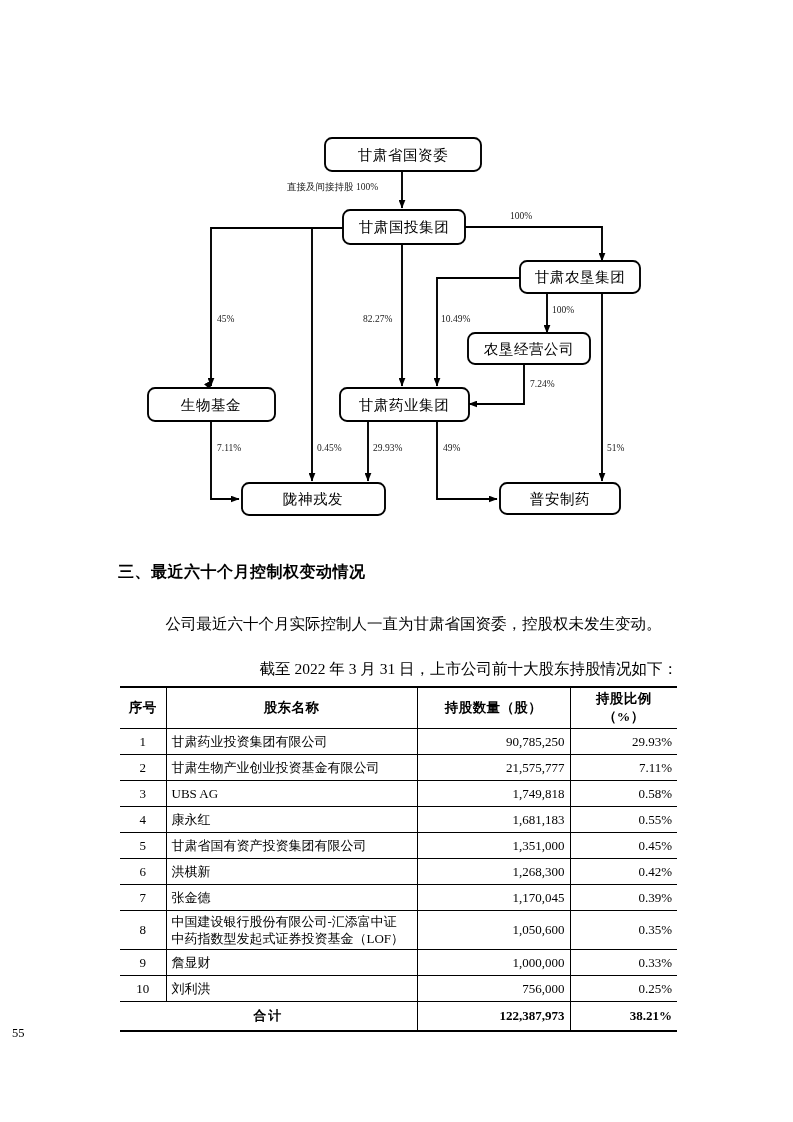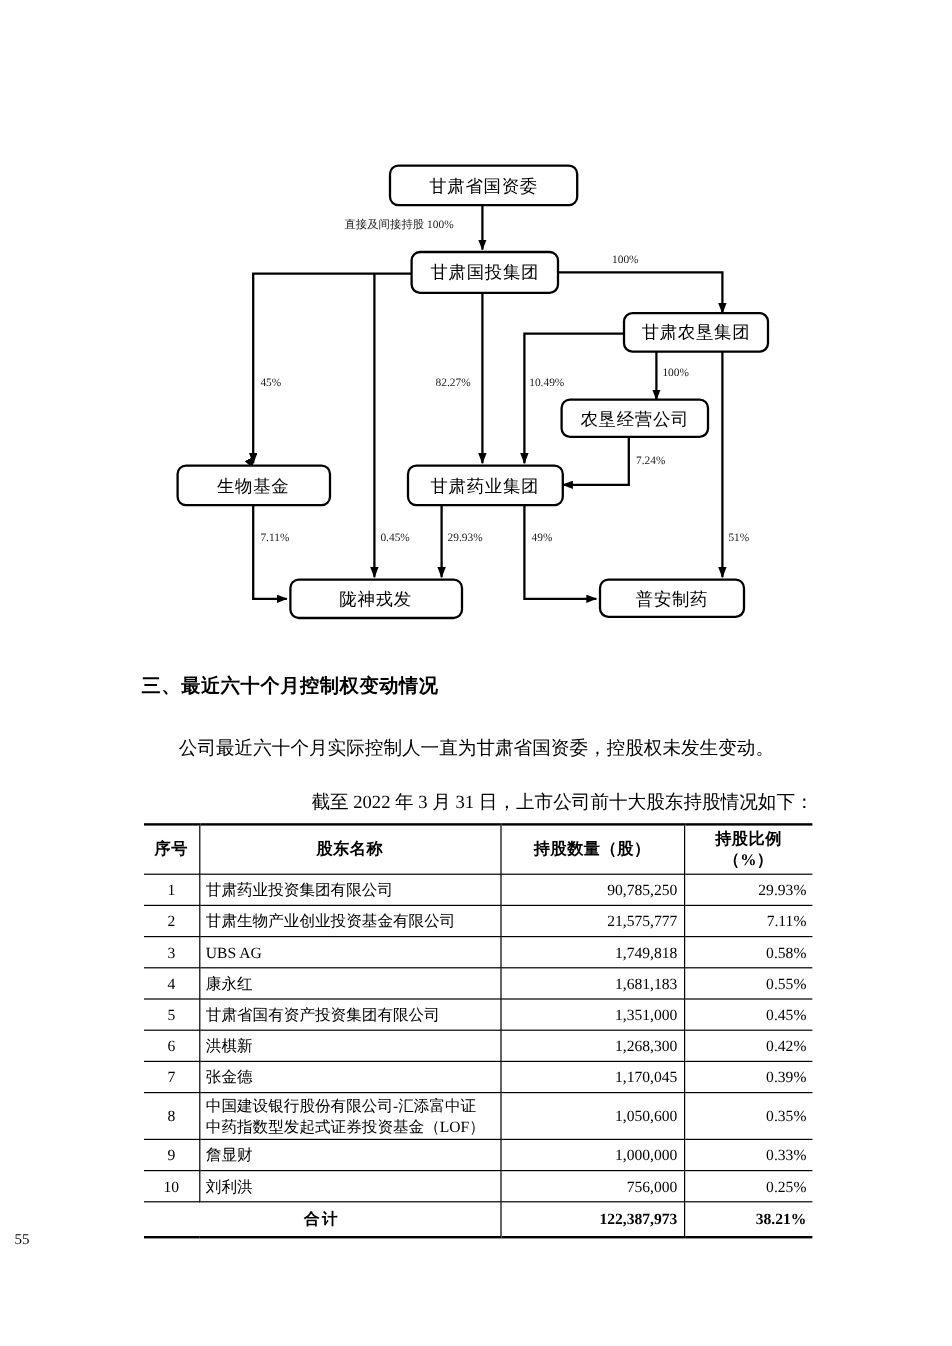--- a/index.html
+++ b/index.html
@@ -63,21 +63,21 @@
   
   .para {
     position: absolute;
     left: 118px;
     width: 560px;
     font-size: 15.5px;
     line-height: 1.5;
     text-indent: 2em;
     color: #000;
   }
-  .para.p1 { top: 612px; }
+  .para.p1 { top: 612px; text-align: center; }
   .para.p2 { top: 657px; text-align: right; }
 
   
   .table-wrap {
     position: absolute;
     left: 120px;
     top: 686px;
     width: 557px;
   }
   table.sh-table {

